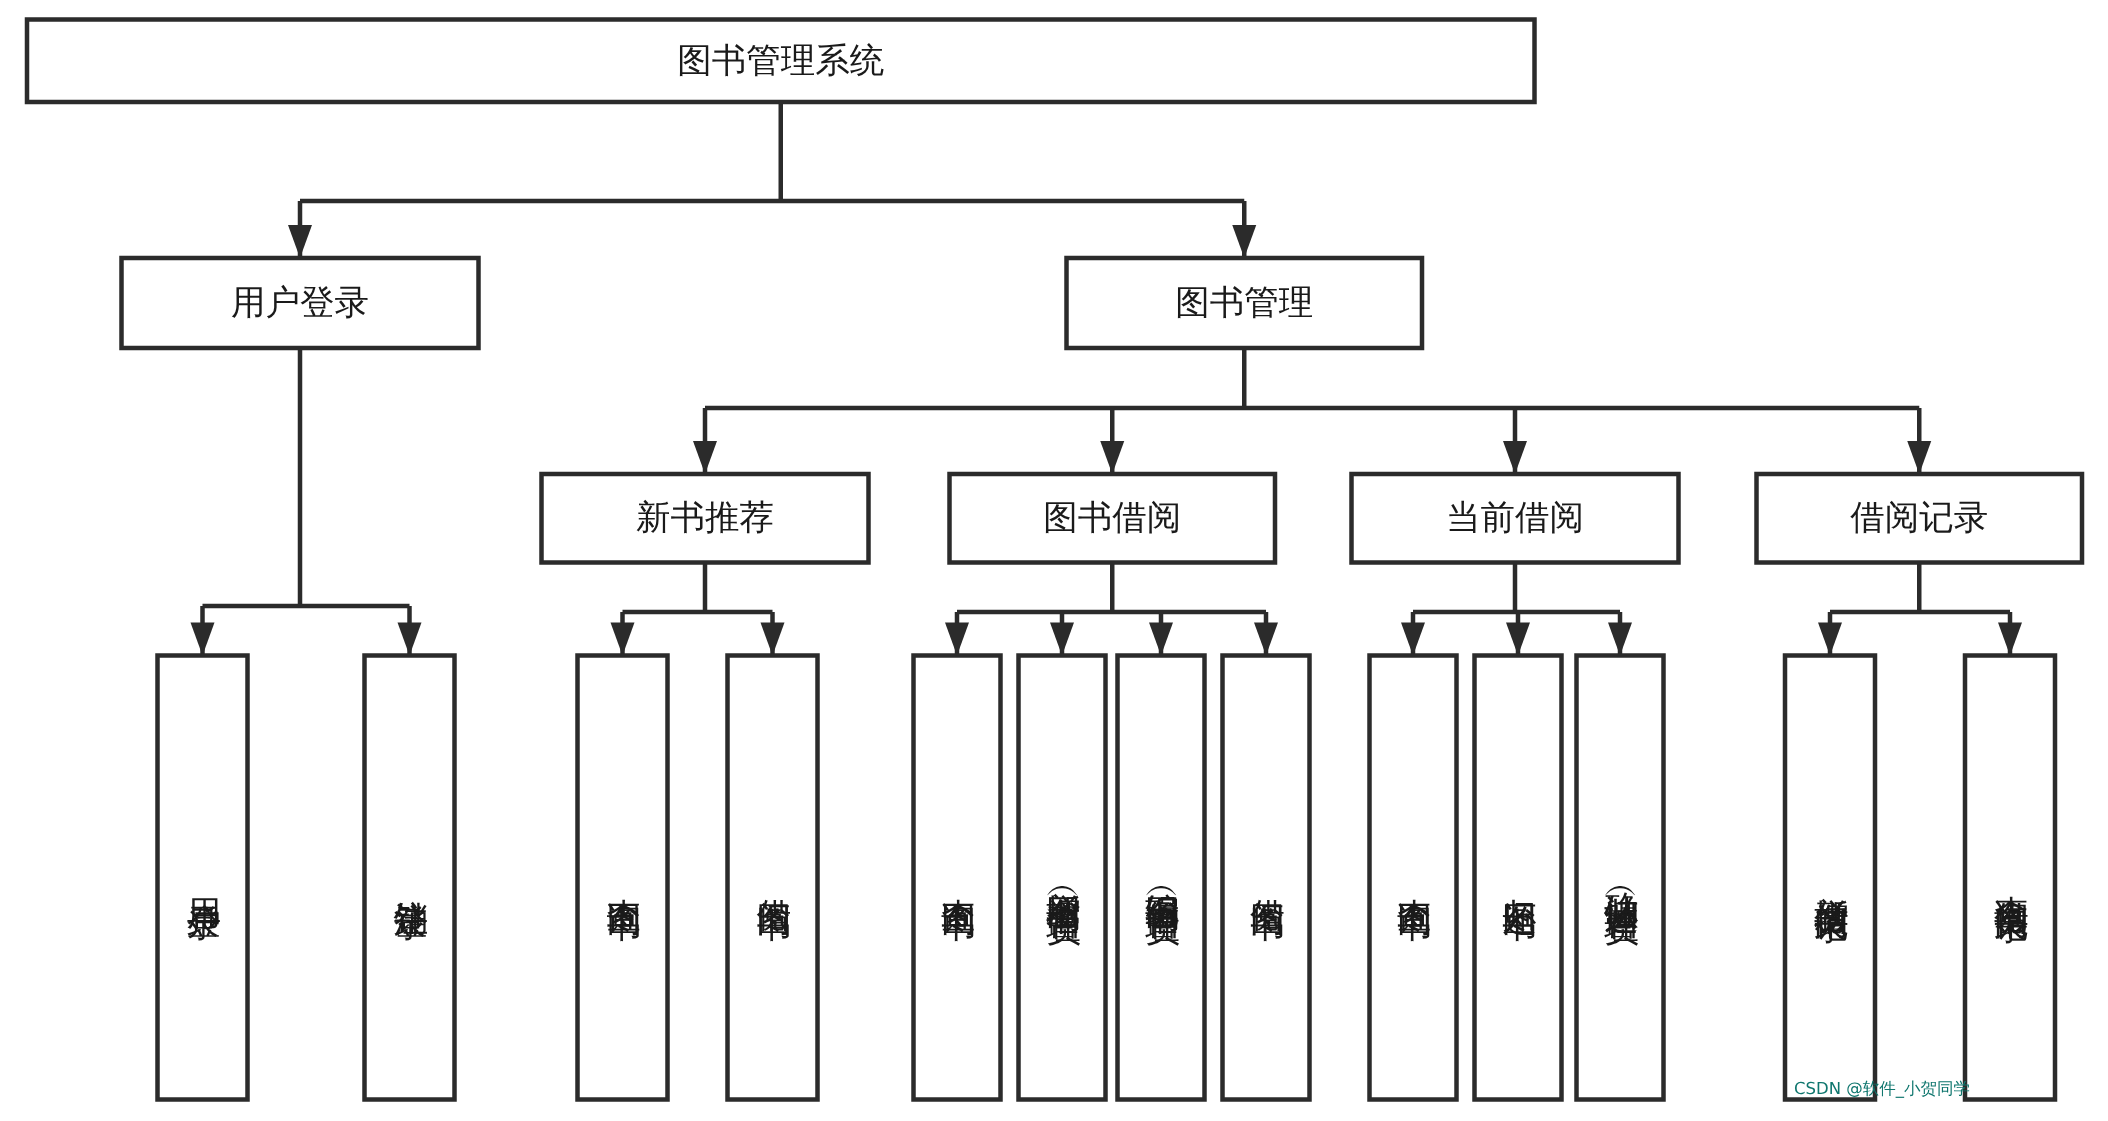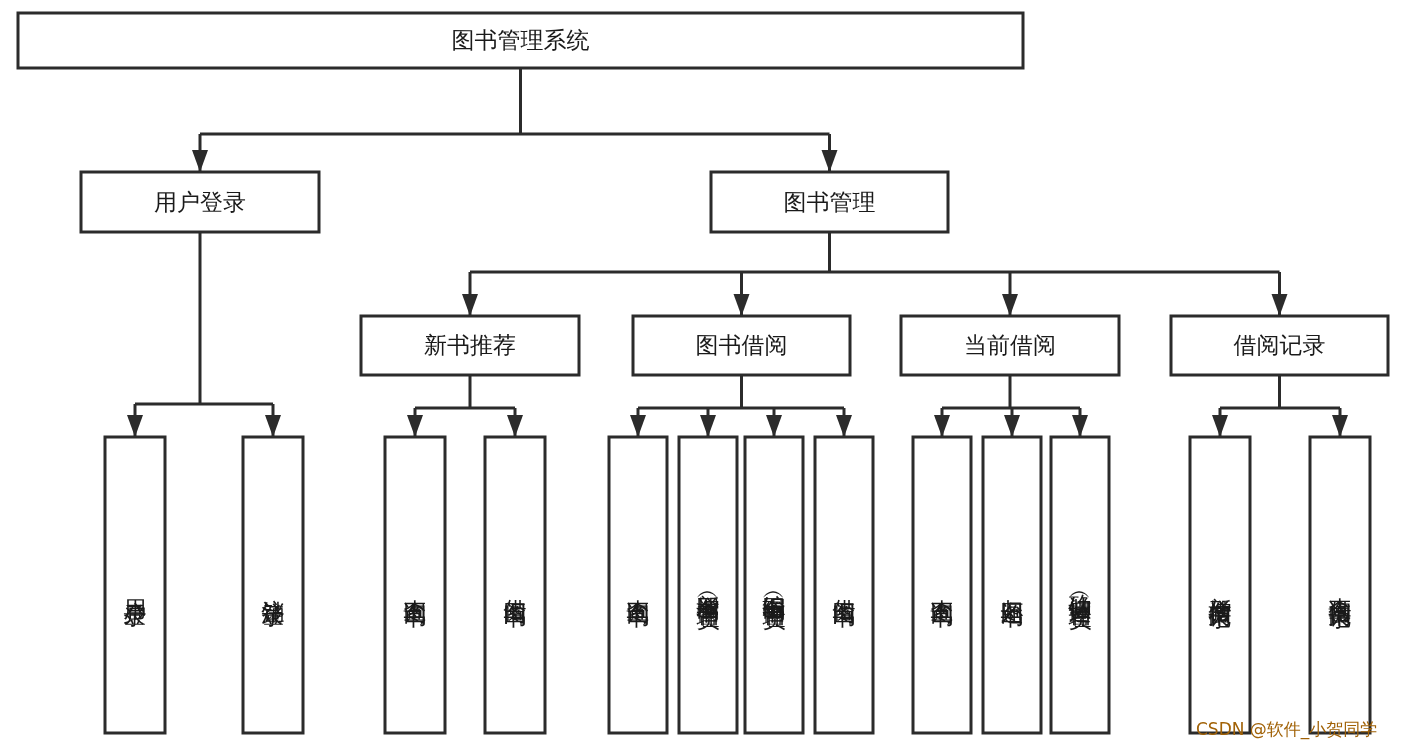--- a/index.html
+++ b/index.html
@@ -58,22 +58,22 @@
     letter-spacing: 2px;
     display: flex;
     align-items: center;
     justify-content: center;
     white-space: nowrap;
     pointer-events: none;
   }
   .watermark {
     position: absolute;
     font-family: "DejaVu Sans", "Liberation Sans", sans-serif;
-    font-size: 17px;
-    color: #a16207;
+    font-size: 11px;
+    color: #0f766e;
     white-space: nowrap;
   }
 </style>
 </head>
 <body>
 
 <div id="diagram-root">
   <svg id="tree-svg" viewBox="0 0 1405 747" xmlns="http://www.w3.org/2000/svg">
     <g id="connectors-layer">
         <line x1="520.5" y1="68" x2="520.5" y2="134" class="connector"></line>

